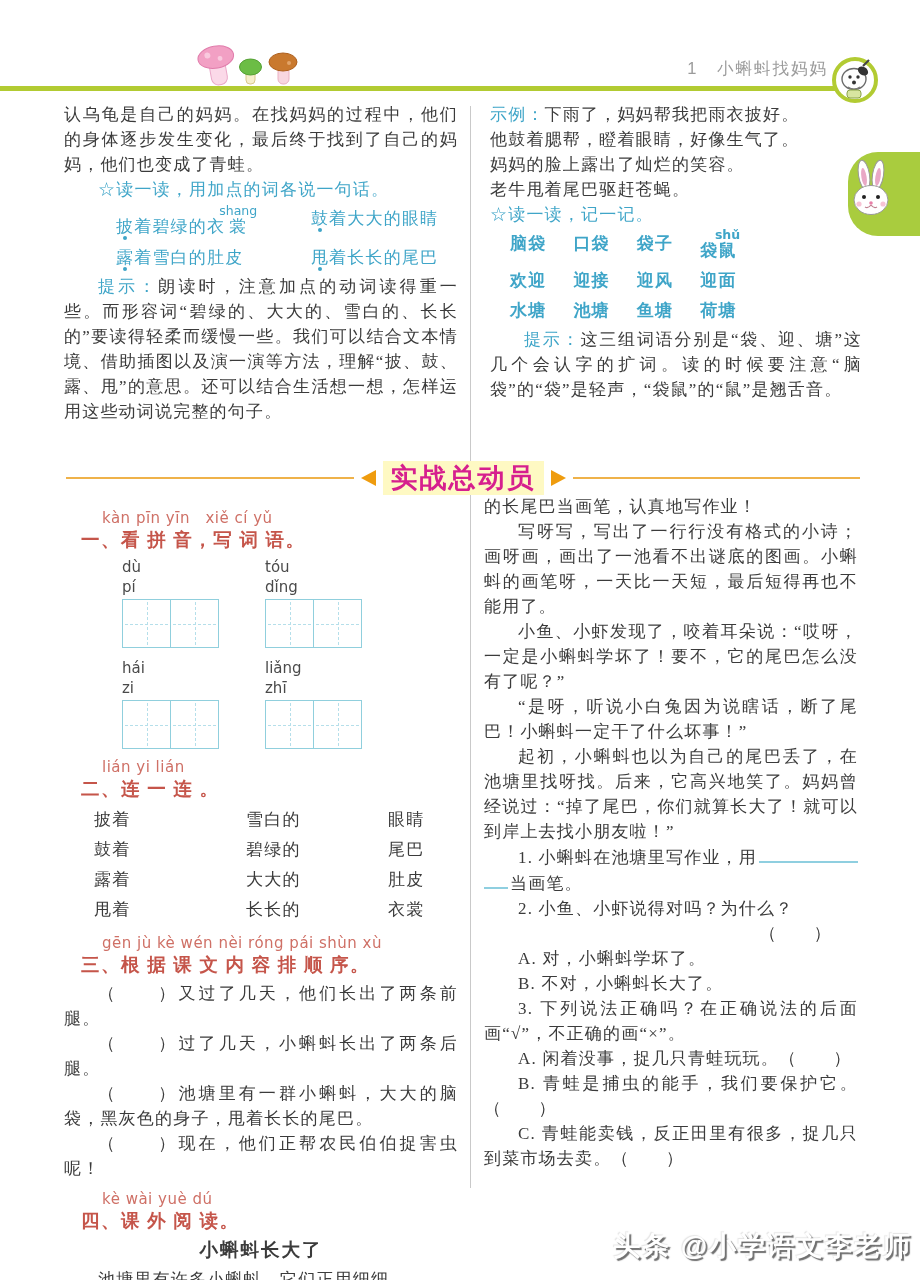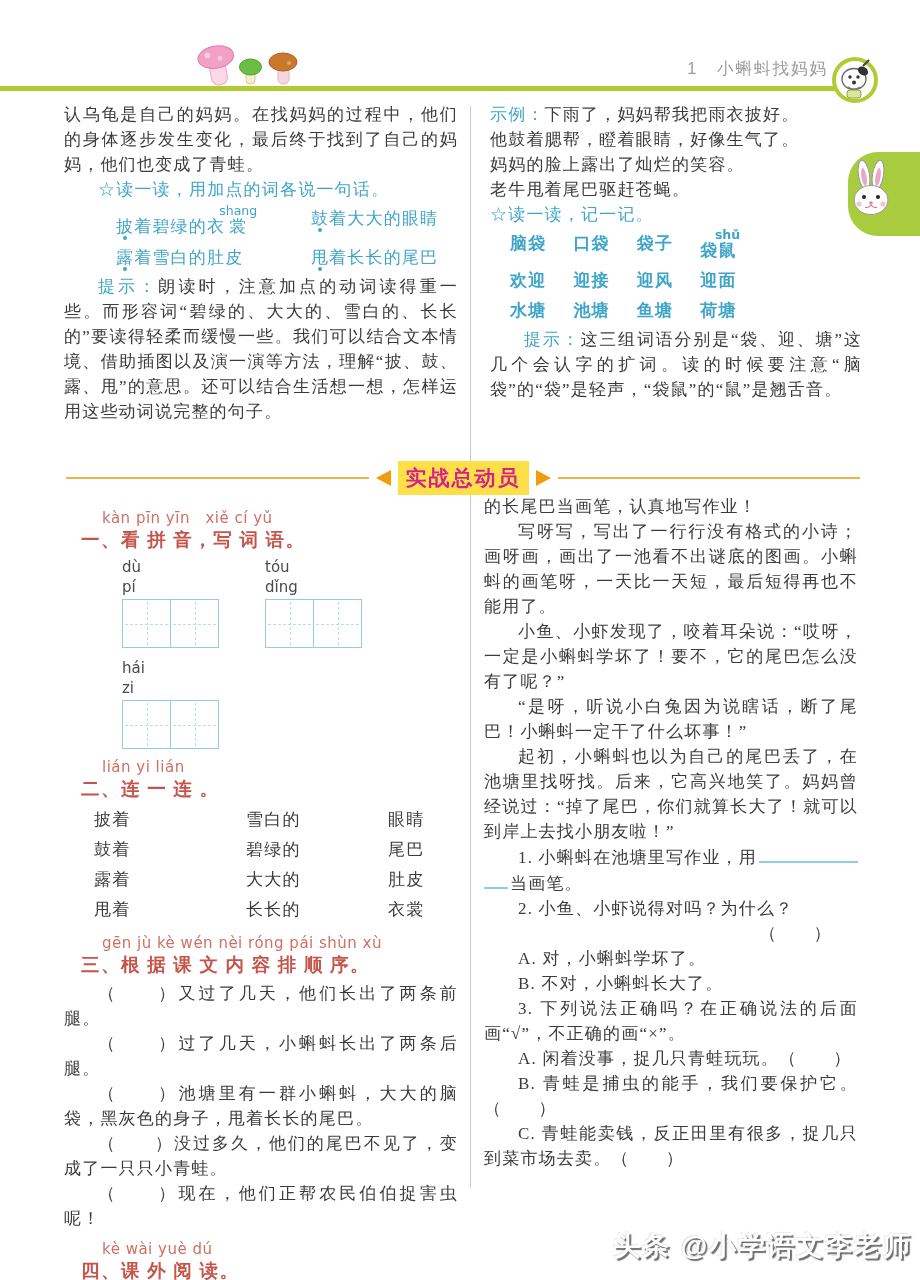--- a/index.html
+++ b/index.html
@@ -34,22 +34,22 @@
   .word-groups{padding-left:20px;margin:2px 0;font-weight:bold;}
   .wg-row{display:flex;gap:27px;line-height:29px;color:var(--blue,#3fa5c8);margin:1px 0;}
   .wg-word{white-space:nowrap;}
   
   .band{position:absolute;left:66px;right:60px;top:461px;display:flex;align-items:center;gap:7px;}
   .band-line{flex:1;height:2px;background:var(--orange-line,#efb24a);}
   .tri-l{width:0;height:0;border-top:8px solid transparent;border-bottom:8px solid transparent;
          border-right:15px solid var(--orange,#ef9c0e);}
   .tri-r{width:0;height:0;border-top:8px solid transparent;border-bottom:8px solid transparent;
          border-left:15px solid var(--orange,#ef9c0e);}
-  .band-title{color:var(--magenta,#d61f8e);font-size:21px;font-weight:bold;letter-spacing:2px;
-              background:#fde047;padding:0 8px;line-height:34px;white-space:nowrap;}
+  .band-title{color:var(--magenta,#d61f8e);font-size:27px;font-weight:bold;letter-spacing:2px;
+              background:#fef9c3;padding:0 8px;line-height:34px;white-space:nowrap;}
   
   .pinyin-red{margin:9px 0 0 38px;color:var(--red-light,#cf7066);font-size:15px;letter-spacing:0.5px;
               font-family:"DejaVu Sans",sans-serif;line-height:18px;}
   .heading-red{margin:0 17px 3px;color:var(--red,#c5554a);font-size:18.5px;font-weight:bold;
                letter-spacing:1.5px;line-height:26px;}
   
   .grids{display:grid;grid-template-columns:repeat(2,auto);justify-content:start;
          column-gap:46px;row-gap:10px;margin:4px 0 2px 58px;}
   .gp-py{display:flex;justify-content:center;font-family:"DejaVu Sans",sans-serif;
          font-size:15px;color:#4a4a4a;letter-spacing:0;line-height:20px;margin-bottom:2px;flex-direction:column;}
@@ -208,20 +208,30 @@
         <div class="gpair">
           <div class="gp-py">
             <span>hái</span>
             <span>zi</span>
           </div>
           <div class="gp-boxes">
             <div class="wbox"></div>
             <div class="wbox"></div>
           </div>
         </div>
+        <div class="gpair">
+          <div class="gp-py">
+            <span>liǎng</span>
+            <span>zhī</span>
+          </div>
+          <div class="gp-boxes">
+            <div class="wbox"></div>
+            <div class="wbox"></div>
+          </div>
+        </div>
       </div>
 
     <p class="pinyin-red">lián yi lián</p>
     <p class="heading-red">二、连 一 连 。</p>
     <div class="match-grid" id="match-table">
         <span class="match-cell">披着</span>
         <span class="match-cell">雪白的</span>
         <span class="match-cell">眼睛</span>
         <span class="match-cell">鼓着</span>
         <span class="match-cell">碧绿的</span>
@@ -233,21 +243,20 @@
         <span class="match-cell">长长的</span>
         <span class="match-cell">衣裳</span>
       </div>
 
     <p class="pinyin-red">gēn jù kè wén nèi róng pái shùn xù</p>
     <p class="heading-red">三、根 据 课 文 内 容 排 顺 序。</p>
     <div id="seq-items">
         <p class="para indent">（　　）又过了几天，他们长出了两条前腿。</p>
         <p class="para indent">（　　）过了几天，小蝌蚪长出了两条后腿。</p>
         <p class="para indent">（　　）池塘里有一群小蝌蚪，大大的脑袋，黑灰色的身子，甩着长长的尾巴。</p>
-        <p class="para indent">（　　）没过多久，他们的尾巴不见了，变成了一只只小青蛙。</p>
         <p class="para indent">（　　）现在，他们正帮农民伯伯捉害虫呢！</p>
       </div>
 
     <p class="pinyin-red">kè wài yuè dú</p>
     <p class="heading-red">四、课 外 阅 读。</p>
     <p class="read-title">小蝌蚪长大了</p>
     <p class="para indent">池塘里有许多小蝌蚪，它们正用细细</p>
   </div>
 
   <div class="br">

